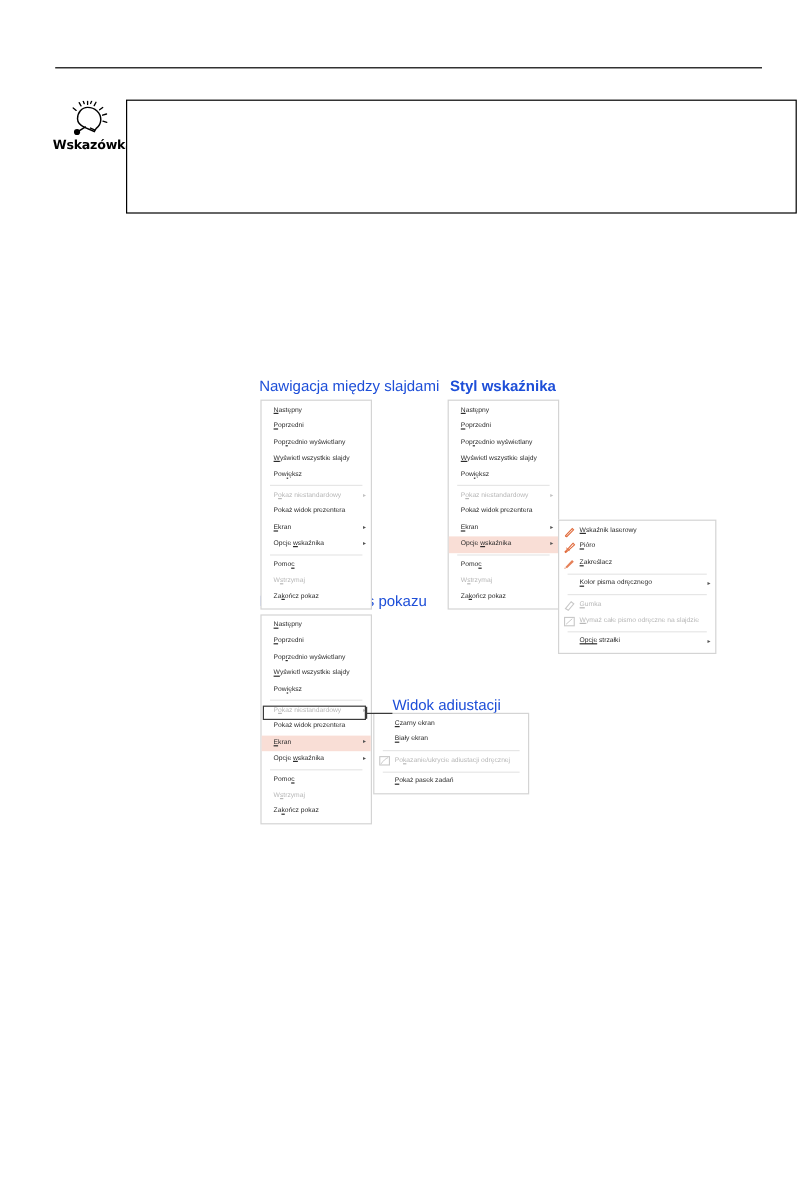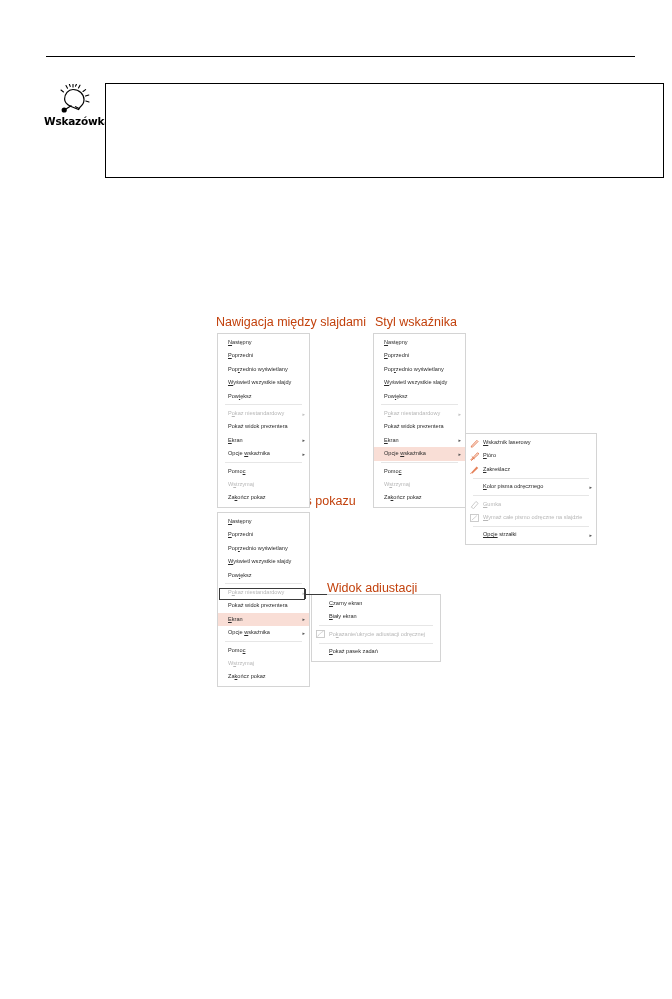--- a/index.html
+++ b/index.html
@@ -64,21 +64,21 @@
     background: #fff;
     box-sizing: border-box;
   }
 
   
   .sec-heading {
     position: absolute;
     font-family: "Liberation Sans", sans-serif;
     font-size: 12.5px;
     font-weight: 400;
-    color: #c2410c;
+    color: #1d4ed8;
     white-space: nowrap;
   }
 
   
   .menu {
     position: absolute;
     background: #ffffff;
     border: 1px solid #d4d4d4;
     box-sizing: border-box;
     padding: 2px 0;
@@ -174,21 +174,21 @@
       <path d="M22 22.5 L26.2 24.4" stroke="#000" stroke-width="1.1"></path>
       <path d="M18.5 21.5 L12.6 25.2" stroke="#000" stroke-width="1.3"></path>
       <circle cx="11.2" cy="26" r="2.6" fill="#000"></circle>
     </svg>
     <div class="tip-caption">Wskazówka</div>
   </div>
   <div class="tip-box"></div>
 </div>
 
 <div class="sec-heading" style="left:216px; top:315px;">Nawigacja między slajdami</div>
-<div class="sec-heading" style="left:375px; top:315px;">Styl wskaźnika</div>
+<div class="sec-heading" style="left:375px; top:315px;font-weight:bold;">Styl wskaźnika</div>
 <div class="sec-heading" style="left:216px; top:494px;">Przerwa podczas pokazu</div>
 <div class="sec-heading" style="left:327px; top:581px;">Widok adiustacji</div>
 
 <div class="menu" id="menu-nav" style="left:217px; top:333px; width:93px;">
     <div class="menu-item">
       <span><span class="acc">N</span>astępny</span>
     </div>
     <div class="menu-item">
       <span><span class="acc">P</span>oprzedni</span>
     </div>

